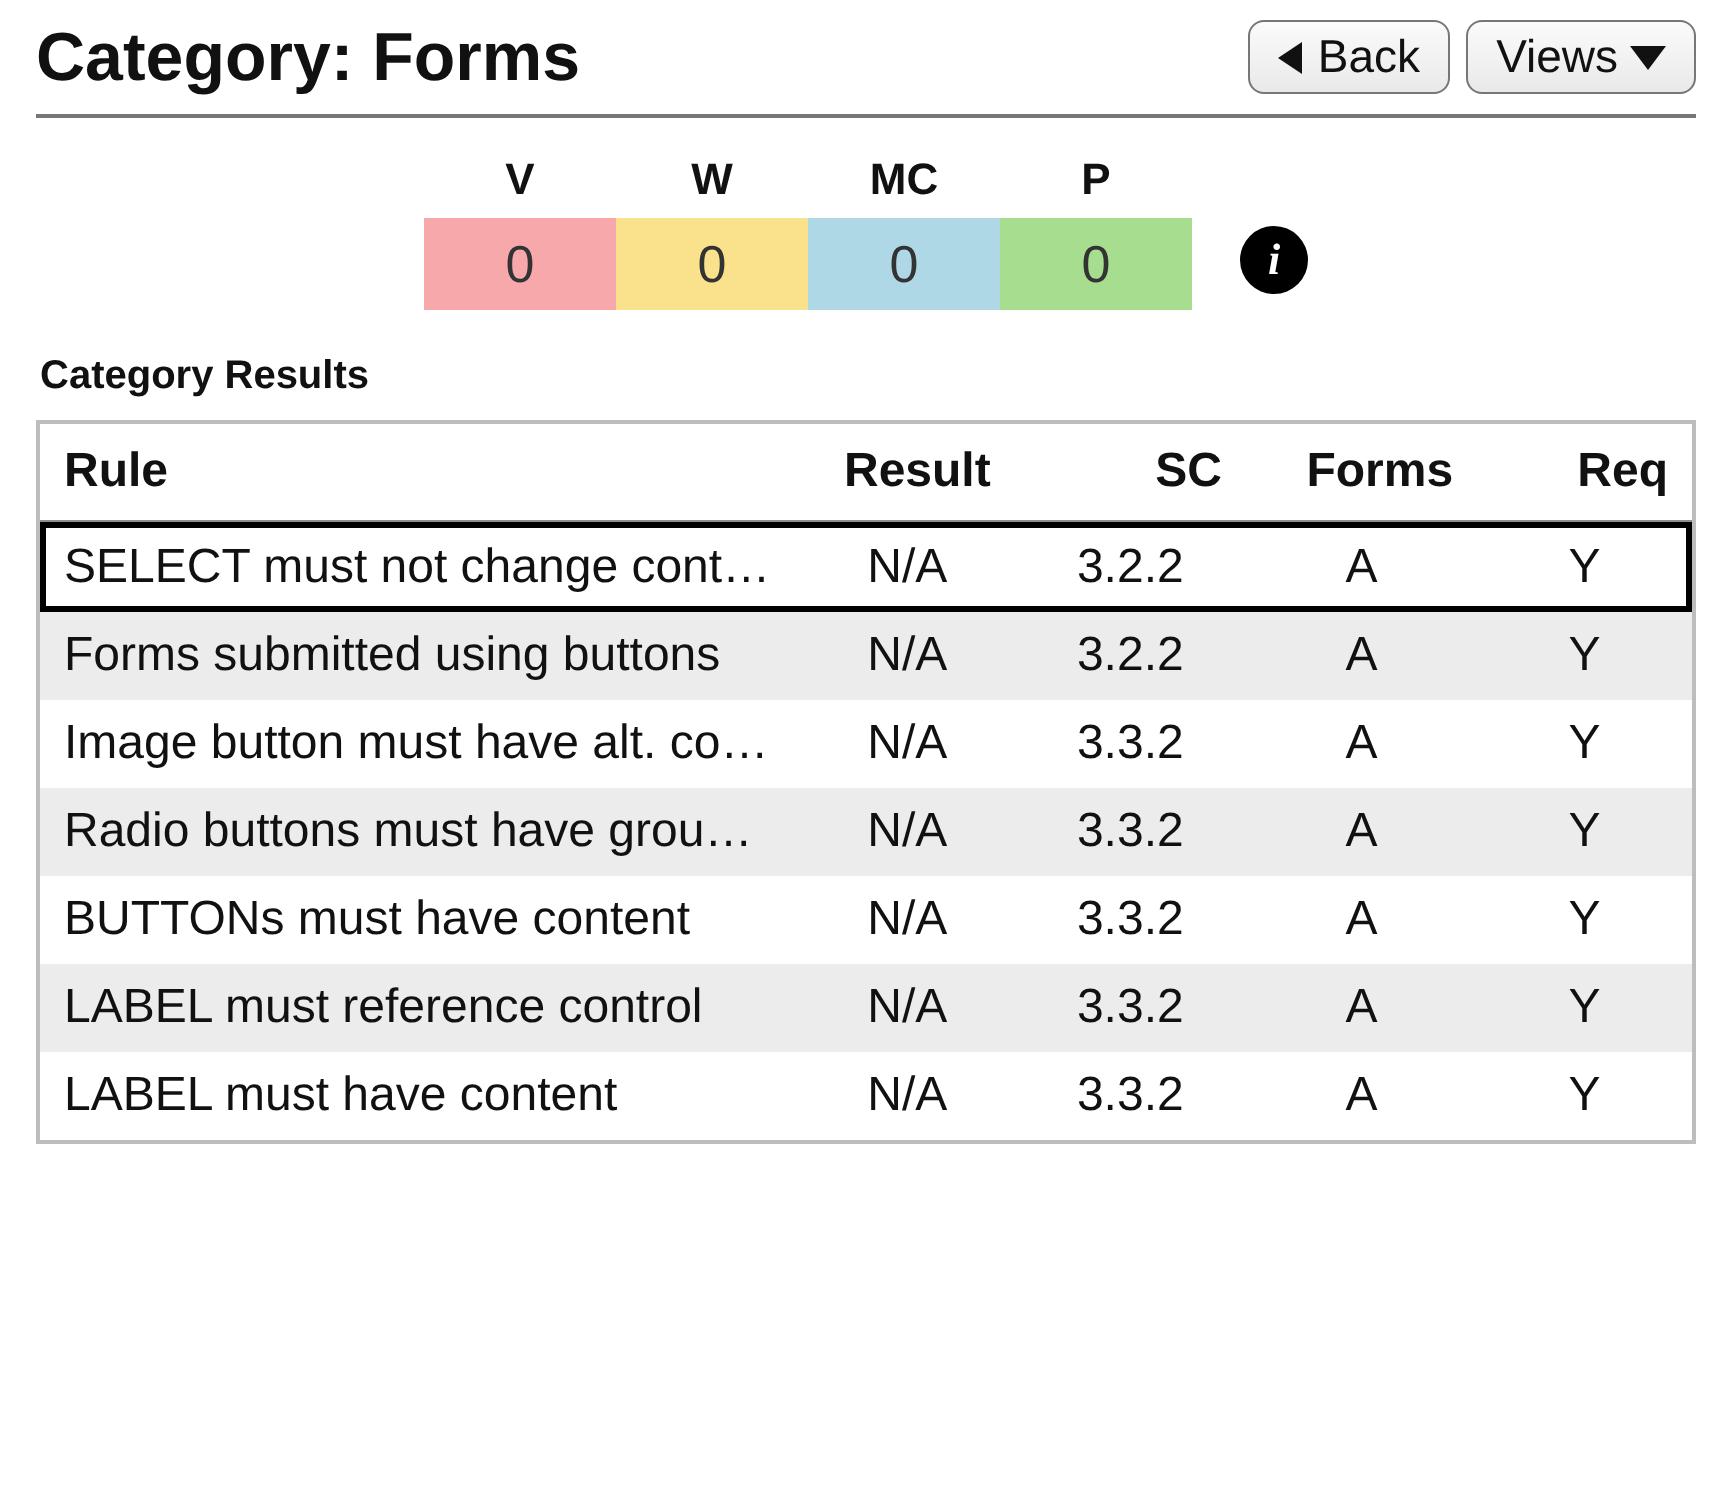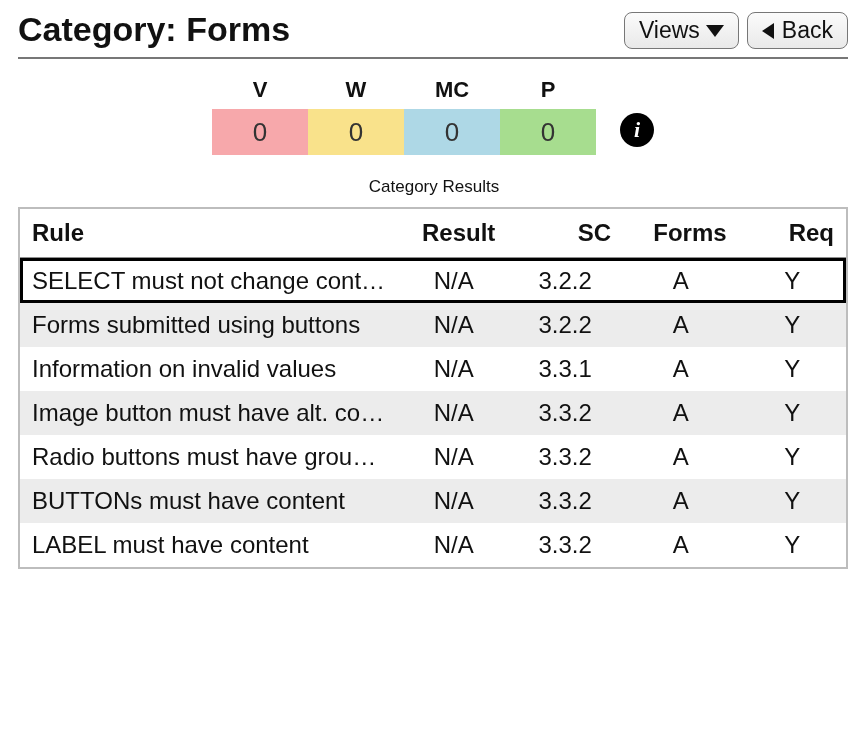--- a/index.html
+++ b/index.html
@@ -7,21 +7,21 @@
     font-family:-apple-system,BlinkMacSystemFont,"Segoe UI",Helvetica,Arial,sans-serif;
     color:#111;
     background:#fff;
     width:866px;
     box-sizing:border-box;
     padding:10px 18px 18px 18px;
   }
   
   .header{
     display:flex;
-    align-items:flex-end;
+    align-items:flex-start;
     justify-content:space-between;
     border-bottom:2px solid #777;
     padding-bottom:8px;
   }
   .title{
     font-size:34px;
     font-weight:700;
     margin:0;
   }
   .header-buttons{display:flex;gap:8px;}
@@ -60,21 +60,21 @@
   .t-p{background:#a7dd8f;}
   .info-icon{
     width:34px;height:34px;border-radius:50%;
     background:#000;color:#fff;
     display:flex;align-items:center;justify-content:center;
     font-style:italic;font-family:Georgia,serif;font-weight:700;
     font-size:22px;margin-left:24px;cursor:pointer;
     align-self:center;position:relative;top:14px;
   }
   
-  .sub-title{font-size:17px;font-weight:400;margin:6px 0 10px 2px;text-align:center;}
+  .sub-title{font-size:20px;font-weight:700;margin:6px 0 10px 2px;}
   .table-wrap{border:2px solid #bdbdbd;}
   table{width:100%;border-collapse:collapse;font-size:24px;}
   thead th{
     text-align:left;font-weight:700;
     padding:10px 12px;border-bottom:2px solid #8f8f8f;
     background:#fff;
   }
   thead th.c-center{text-align:right;}
   tbody td{padding:8px 12px;white-space:nowrap;overflow:hidden;text-overflow:ellipsis;max-width:0;}
   tbody td.num{text-align:center;}
@@ -87,34 +87,34 @@
   col.c-lvl{width:14%;}
   col.c-req{width:13%;}
 </style>
 </head>
 <body>
 
 <div class="header">
   <h1 class="title">Category: Forms</h1>
   <div class="header-buttons">
     <button class="btn">
+      <span class="tri-left">
+        <svg width="14" height="16" viewBox="0 0 14 16">
+            <polygon points="12,0 12,16 0,8" fill="#111"></polygon>
+          </svg>
+      </span>
+      <span>Back</span>
+    </button>
+    <button class="btn">
       <span>Views</span>
       <span class="tri-down">
         <svg width="18" height="12" viewBox="0 0 18 12">
             <polygon points="0,0 18,0 9,12" fill="#111"></polygon>
           </svg>
       </span>
-    </button>
-    <button class="btn">
-      <span class="tri-left">
-        <svg width="14" height="16" viewBox="0 0 14 16">
-            <polygon points="12,0 12,16 0,8" fill="#111"></polygon>
-          </svg>
-      </span>
-      <span>Back</span>
     </button>
   </div>
 </div>
 
 <div class="summary-row">
   <div id="tiles-host" style="display:flex;">
       <div class="tile-col">
         <div class="tile-h">V</div>
         <div class="tile t-v">0</div>
       </div>
@@ -162,42 +162,42 @@
           <td class="num">Y</td>
         </tr>
         <tr>
           <td>Forms submitted using buttons</td>
           <td class="num">N/A</td>
           <td class="num">3.2.2</td>
           <td class="num">A</td>
           <td class="num">Y</td>
         </tr>
         <tr>
-          <td>Information on invalid values</td>
-          <td class="num">N/A</td>
-          <td class="num">3.3.1</td>
-          <td class="num">A</td>
-          <td class="num">Y</td>
-        </tr>
-        <tr>
           <td>Image button must have alt. content</td>
           <td class="num">N/A</td>
           <td class="num">3.3.2</td>
           <td class="num">A</td>
           <td class="num">Y</td>
         </tr>
         <tr>
           <td>Radio buttons must have grouping label</td>
           <td class="num">N/A</td>
           <td class="num">3.3.2</td>
           <td class="num">A</td>
           <td class="num">Y</td>
         </tr>
         <tr>
           <td>BUTTONs must have content</td>
+          <td class="num">N/A</td>
+          <td class="num">3.3.2</td>
+          <td class="num">A</td>
+          <td class="num">Y</td>
+        </tr>
+        <tr>
+          <td>LABEL must reference control</td>
           <td class="num">N/A</td>
           <td class="num">3.3.2</td>
           <td class="num">A</td>
           <td class="num">Y</td>
         </tr>
         <tr>
           <td>LABEL must have content</td>
           <td class="num">N/A</td>
           <td class="num">3.3.2</td>
           <td class="num">A</td>

